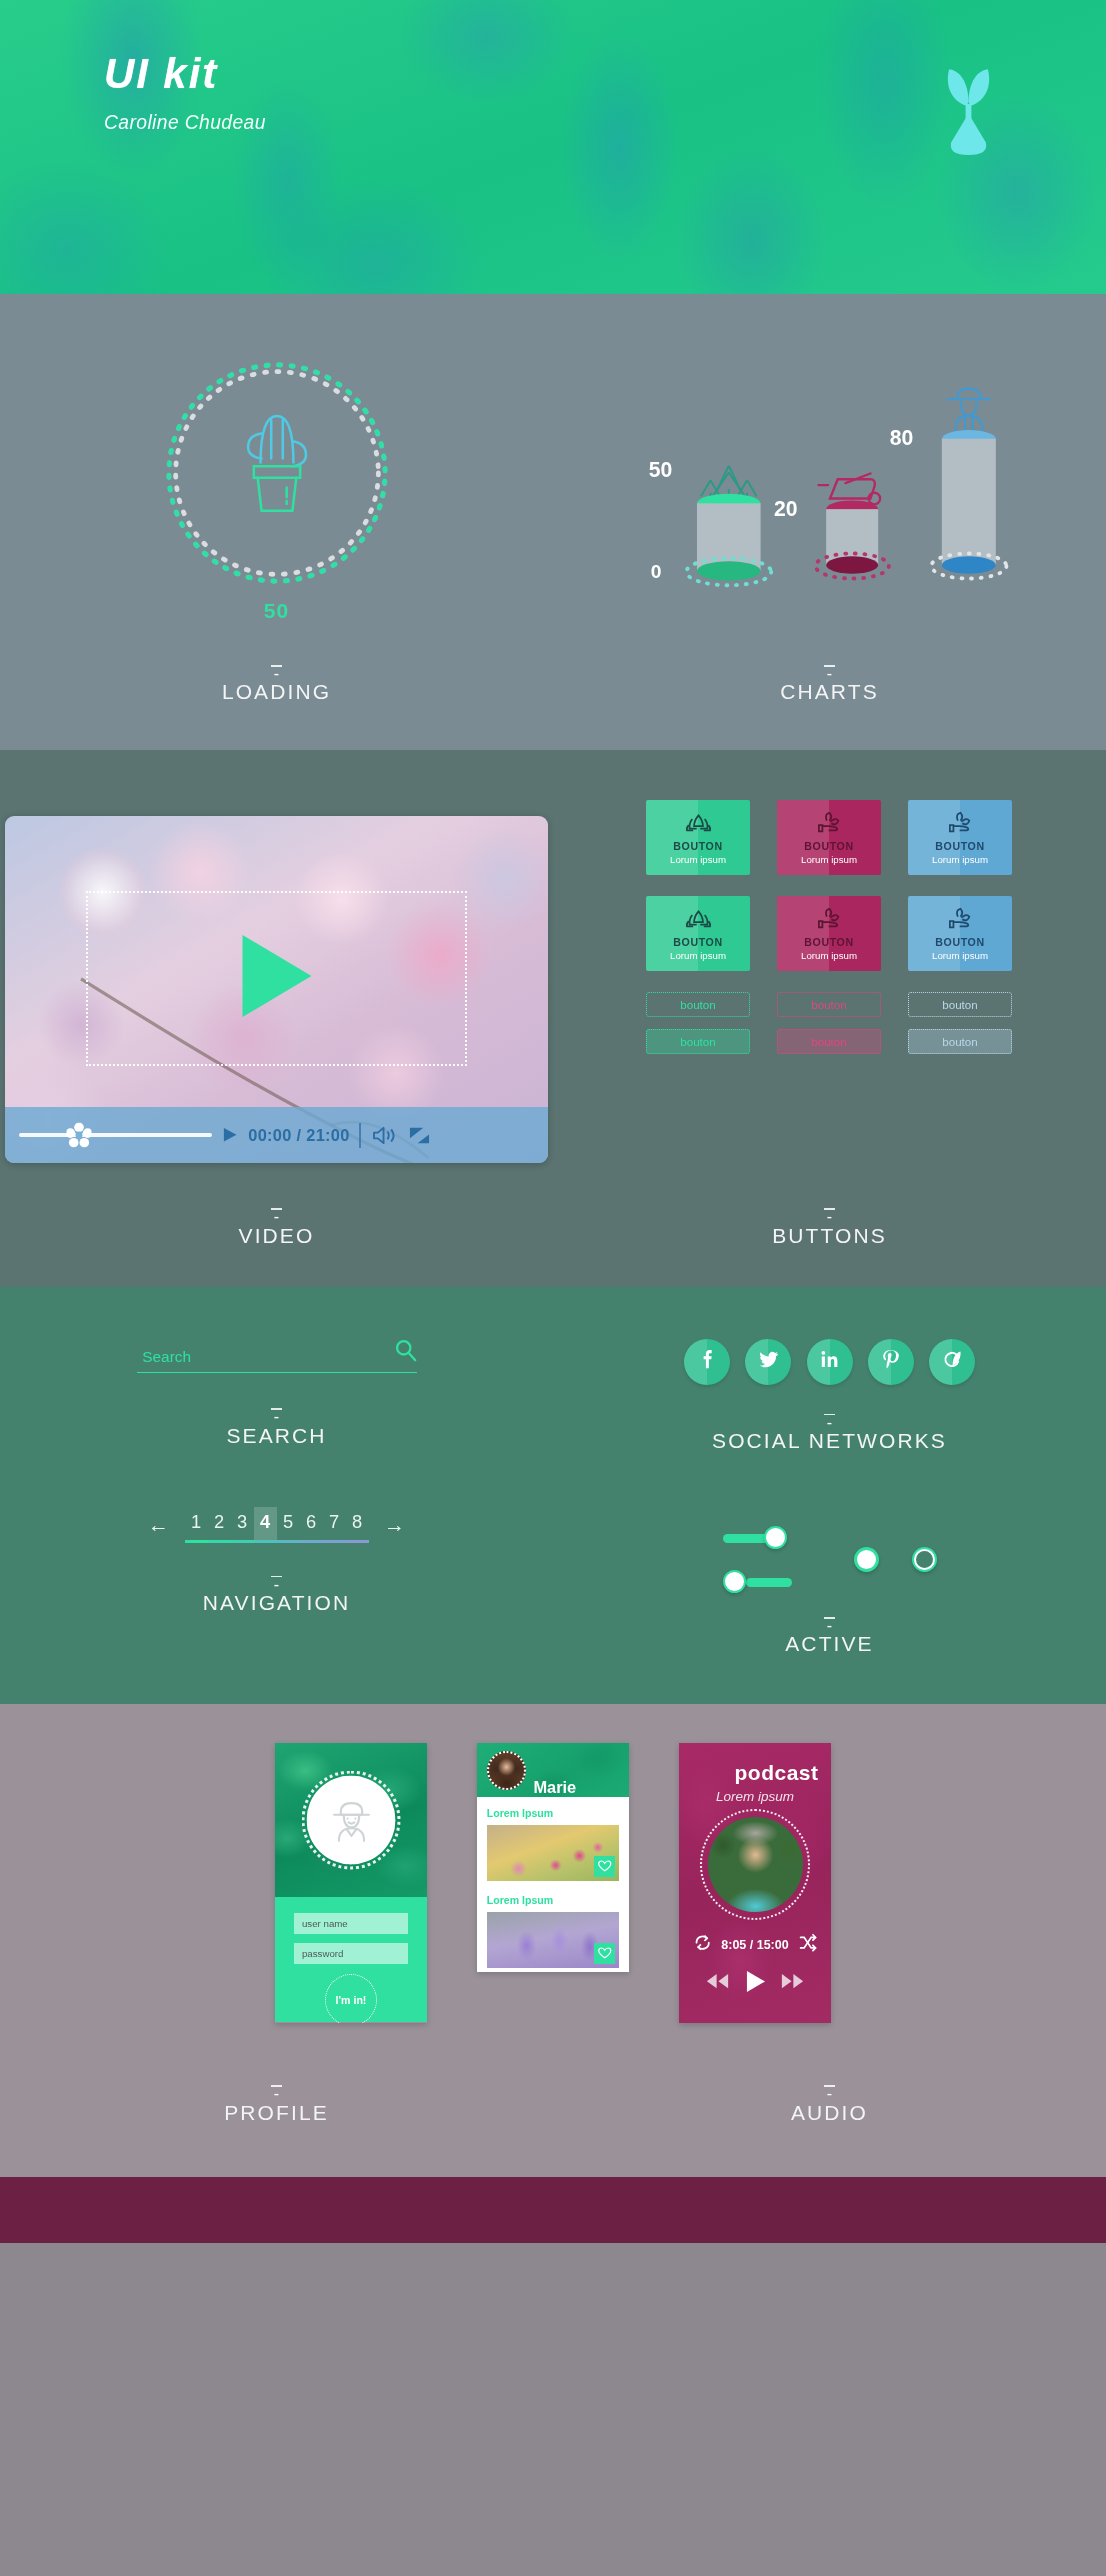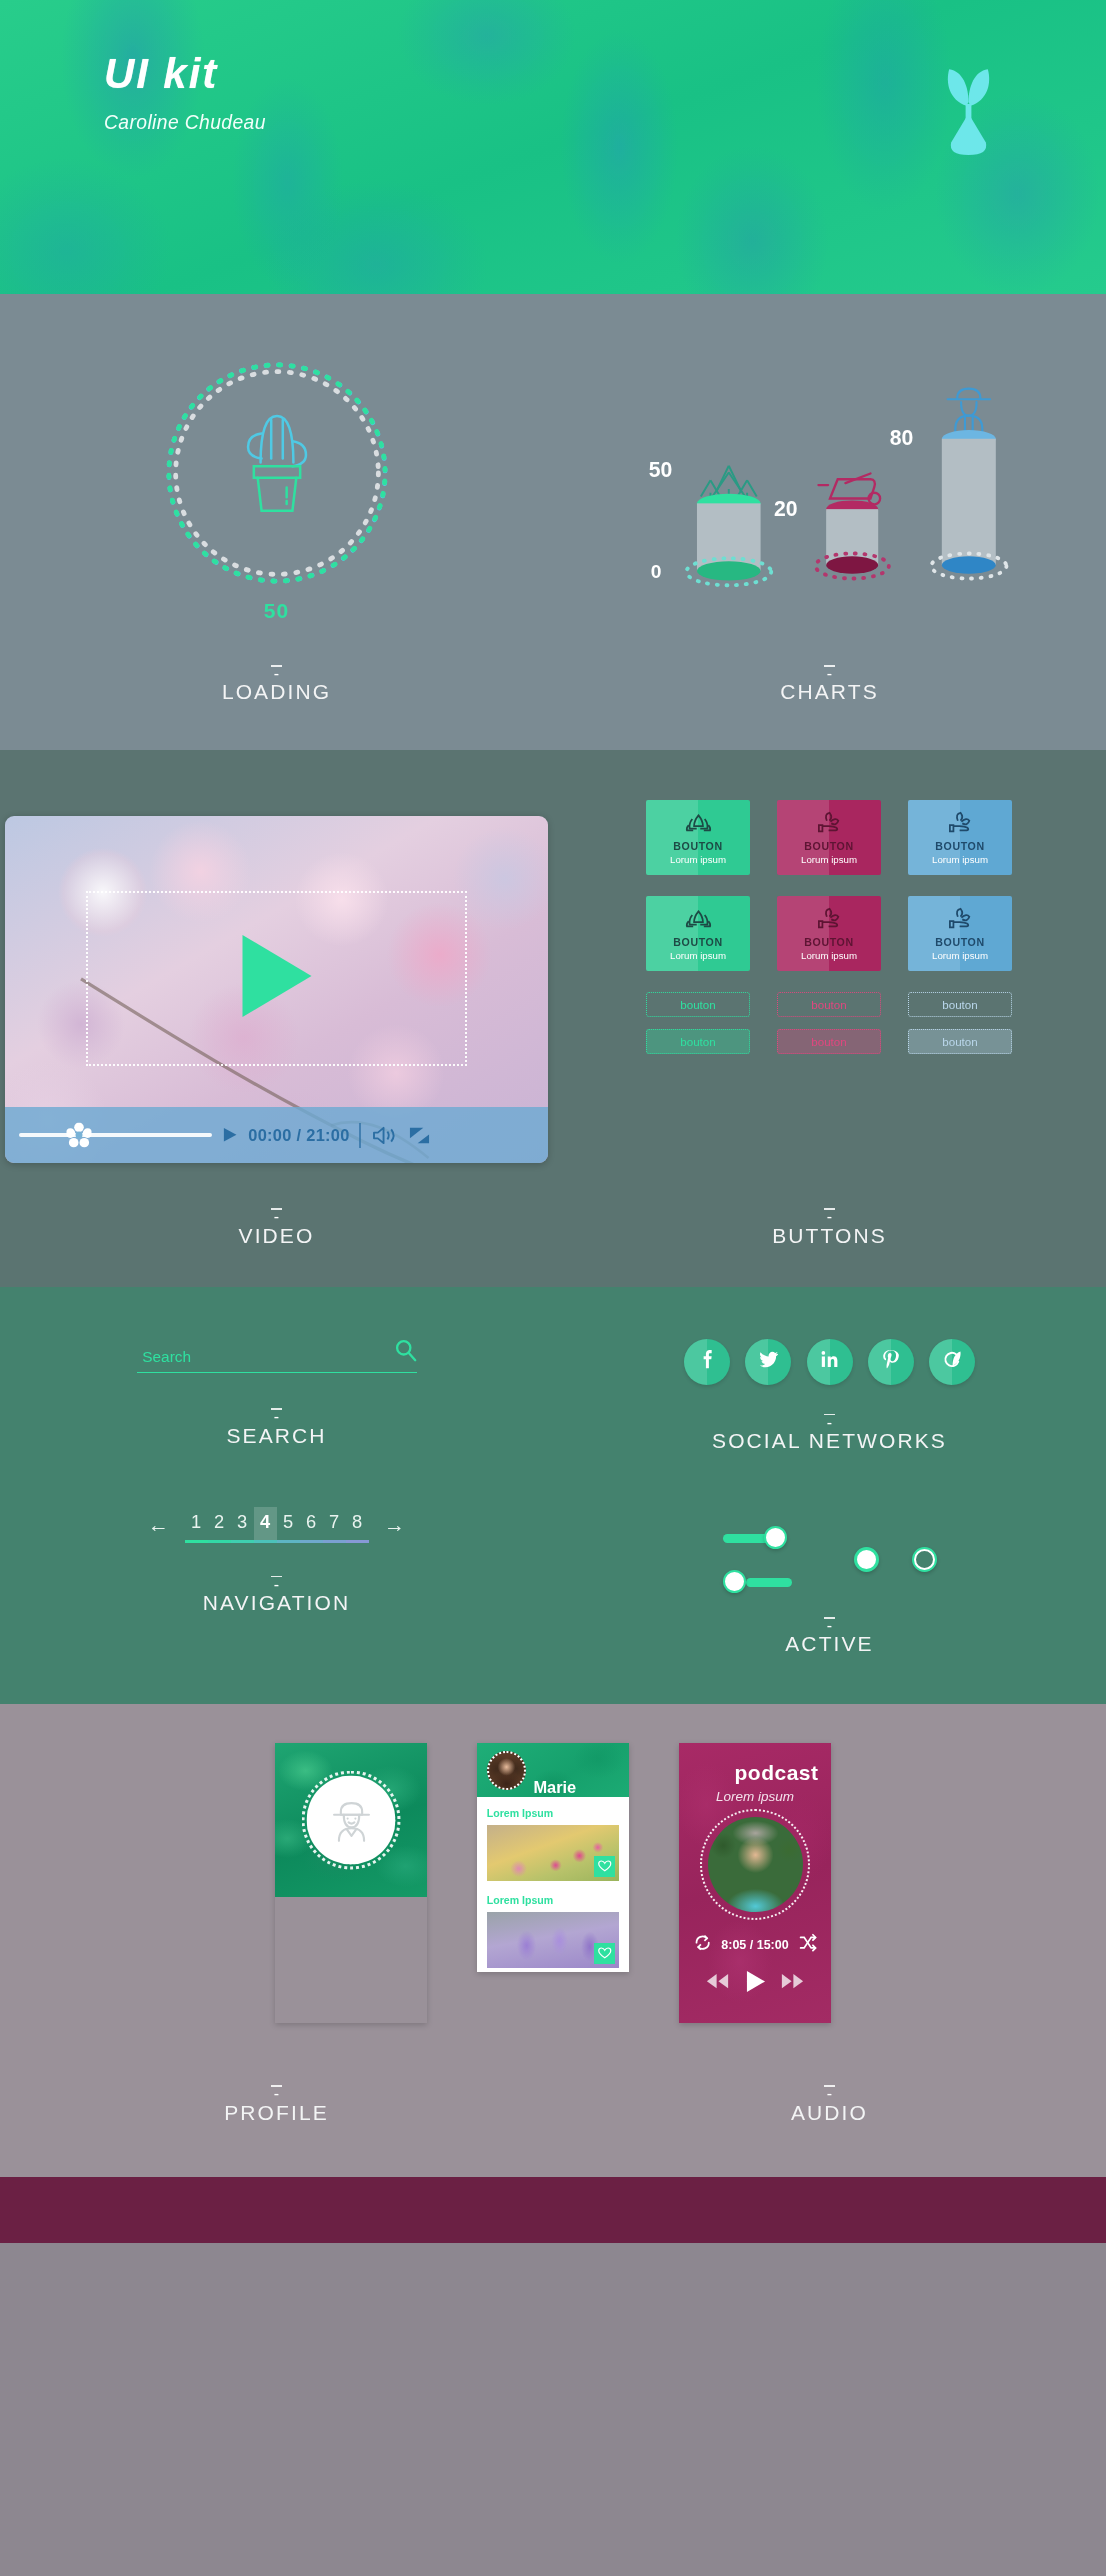--- a/index.html
+++ b/index.html
@@ -711,20 +711,25 @@
               <path d="M13 25 h36"></path>
               <path d="M23 25 q0 13 8 13 q8 0 8 -13"></path>
               <circle cx="27" cy="29" r="1.1" fill="#cfd4d6" stroke="none"></circle>
               <circle cx="35" cy="29" r="1.1" fill="#cfd4d6" stroke="none"></circle>
               <path d="M28 33 q3 2.5 6 0"></path>
               <path d="M18 52 q0 -13 13 -13 q13 0 13 13"></path>
               <path d="M26 40 l5 7 l5 -7"></path>
             </svg>
           </div>
         </div>
+        <div class="login-bottom">
+          <div class="login-input">user name</div>
+          <div class="login-input">password</div>
+          <div class="login-cta">I'm in!</div>
+        </div>
       </div>
 
       <div class="profile-card">
         <div class="profile-head">
           <div class="profile-avatar"></div>
           <div class="profile-names">
             <div class="pn-first">Marie</div>
             <div class="pn-last">Search</div>
           </div>
         </div>

